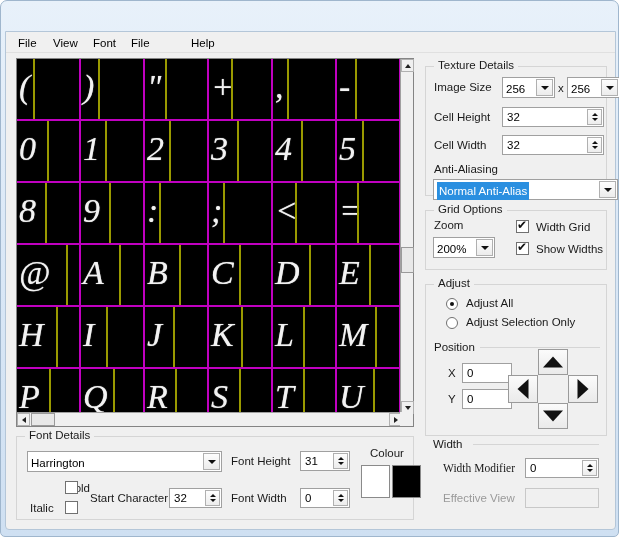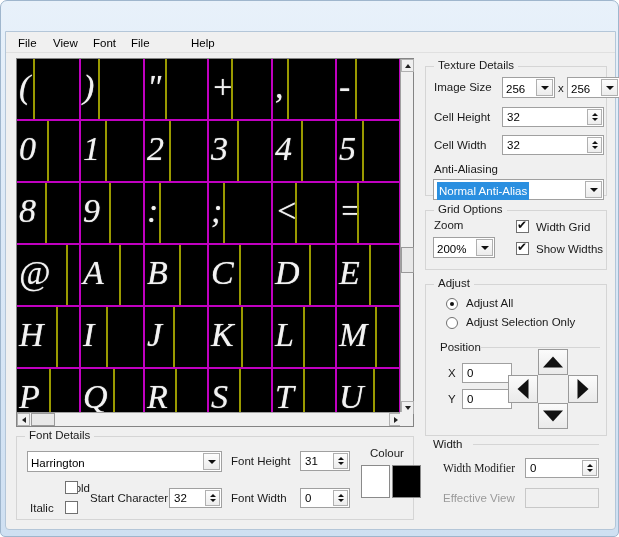--- a/index.html
+++ b/index.html
@@ -449,21 +449,21 @@
         <span class="spin"></span>
       </div>
 
       <span class="sec-label" style="left:8px; top:72px;">Cell Width</span>
       <div class="tbox" style="left:76px; top:68px; width:102px;">
         <span>32</span>
         <span class="spin"></span>
       </div>
 
       <span class="sec-label" style="left:8px; top:96px;">Anti-Aliasing</span>
-      <div class="combo" style="left:7px; top:112px; width:171px;">
+      <div class="combo" style="left:7px; top:112px; width:185px;">
         <span class="selv hl">Normal Anti-Alias</span>
         <span class="combo-btn"></span>
       </div>
     </div>
 
     <div class="group" style="left:419px; top:178px; width:182px; height:60px;">
       <span class="group-title">Grid Options</span>
 
       <span class="sec-label" style="left:8px; top:8px;">Zoom</span>
       <div class="combo" style="left:7px; top:26px; width:62px;">
@@ -480,21 +480,21 @@
 
     <div class="group" style="left:419px; top:252px; width:182px; height:152px;">
       <span class="group-title">Adjust</span>
 
       <span class="radio on" style="left:20px; top:13px;"></span>
       <span class="sec-label" style="left:40px; top:12px;">Adjust All</span>
 
       <span class="radio" style="left:20px; top:32px;"></span>
       <span class="sec-label" style="left:40px; top:31px;">Adjust Selection Only</span>
 
-      <span class="sec-label" style="left:8px; top:56px;margin-left:6px;">Position</span>
+      <span class="sec-label" style="left:8px; top:56px;">Position</span>
       <span class="sec-rule" style="left:54px; top:62px; width:120px;"></span>
 
       <span class="sec-label" style="left:22px; top:82px;">X</span>
       <div class="tbox" style="left:36px; top:78px; width:50px;">
         <span>0</span>
       </div>
       <span class="sec-label" style="left:22px; top:108px;">Y</span>
       <div class="tbox" style="left:36px; top:104px; width:50px;">
         <span>0</span>
       </div>

